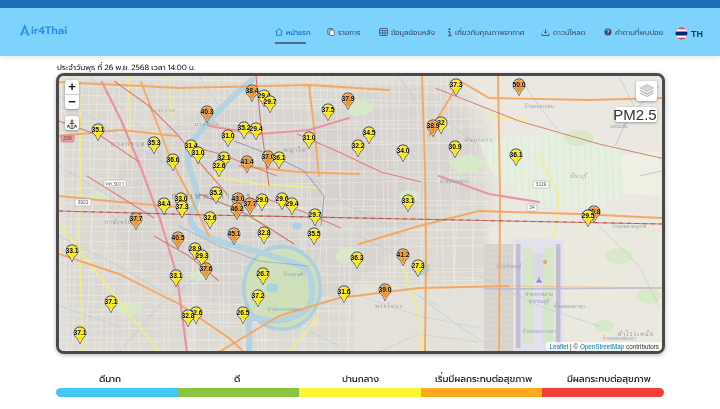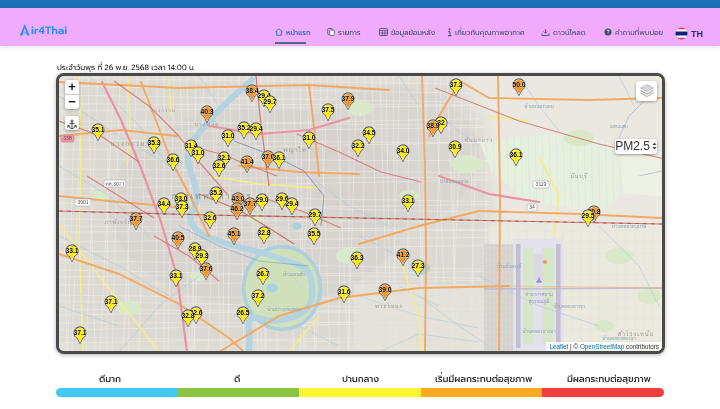--- a/index.html
+++ b/index.html
@@ -1,38 +1,38 @@
 <!DOCTYPE html>
 <html><head>
 <meta charset="utf-8">
 <style>
 * { margin:0; padding:0; box-sizing:border-box; }
 html,body { width:720px; height:409px; overflow:hidden; background:#fff;
   font-family:"Liberation Sans", sans-serif; }
 #topbar { position:absolute; left:0; top:0; width:720px; height:8px; background:#1a6fb5; }
-#nav { position:absolute; left:0; top:8px; width:720px; height:38px; background:#f0abfc;
+#nav { position:absolute; left:0; top:8px; width:720px; height:48px; background:#7dd3fc;
   box-shadow:0 2px 4px rgba(0,40,80,0.10); }
 #logo { position:absolute; left:19px; top:15px; height:14px; display:flex; align-items:center; }
 .nav-item { position:absolute; top:18px; white-space:nowrap; display:flex; align-items:center; gap:3px; }
 .nav-item svg { display:block; }
 #nav-underline { position:absolute; left:275px; top:34px; width:31px; height:1.5px; background:#4a6b8a; }
 #flagitem { position:absolute; left:675px; top:19px; display:flex; align-items:center; gap:3px; }
 #date { position:absolute; left:57px; top:59px; }
 #map { position:absolute; left:56px; top:72.5px; width:609px; height:281.5px;
   border:3px solid #4a4a4a; border-radius:8px; overflow:hidden; background:#e9e7df;
   box-shadow:0 1px 4px rgba(0,0,0,0.3); }
 #mapsvg { position:absolute; left:0; top:0; }
 .ctl { position:absolute; background:#fff; border-radius:3px; box-shadow:0 1px 3px rgba(0,0,0,0.35); }
 #zoomctl { left:6px; top:4px; width:14px; height:29px; }
 #zoomctl .zb { width:14px; height:14.5px; text-align:center; line-height:13px; font-size:13px; font-weight:bold; color:#111; }
 #zoomctl .sep { border-top:1px solid #ccc; }
 #dlctl { left:6px; top:40px; width:14px; height:14px; text-align:center; }
 #layerctl { right:5px; top:5px; width:21px; height:20px; display:flex; align-items:center; justify-content:center; }
-#pmctl { right:5px; top:31px; width:42px; height:15px; font-size:12px; color:#333;
-  display:flex; align-items:center; justify-content:center; gap:2px;margin-top:32px; }
+#pmctl { right:5px; top:31px; width:42px; height:15px; font-size:15px; color:#333;
+  display:flex; align-items:center; justify-content:center; gap:2px; }
 #attrib { position:absolute; right:0; bottom:0; height:9px; background:rgba(255,255,255,0.75);
   font-size:6.3px; color:#333; padding:0 3px; line-height:9px; }
 #attrib a { color:#0078a8; text-decoration:none; }
 .marker { position:absolute; }
 #bar { position:absolute; left:56px; top:388px; width:608px; height:9px; border-radius:5px; overflow:hidden; display:flex; }
 #bar div { height:9px; width:121.6px; }
 </style>
 </head>
 <body>
 <div id="topbar"></div>

